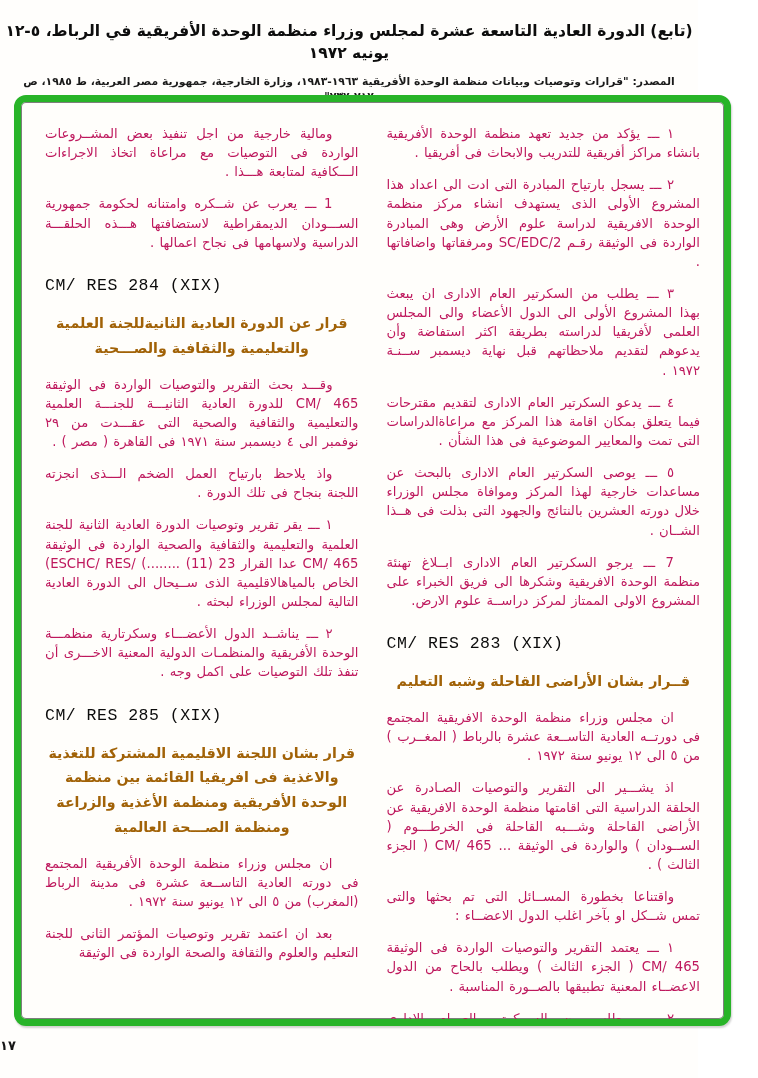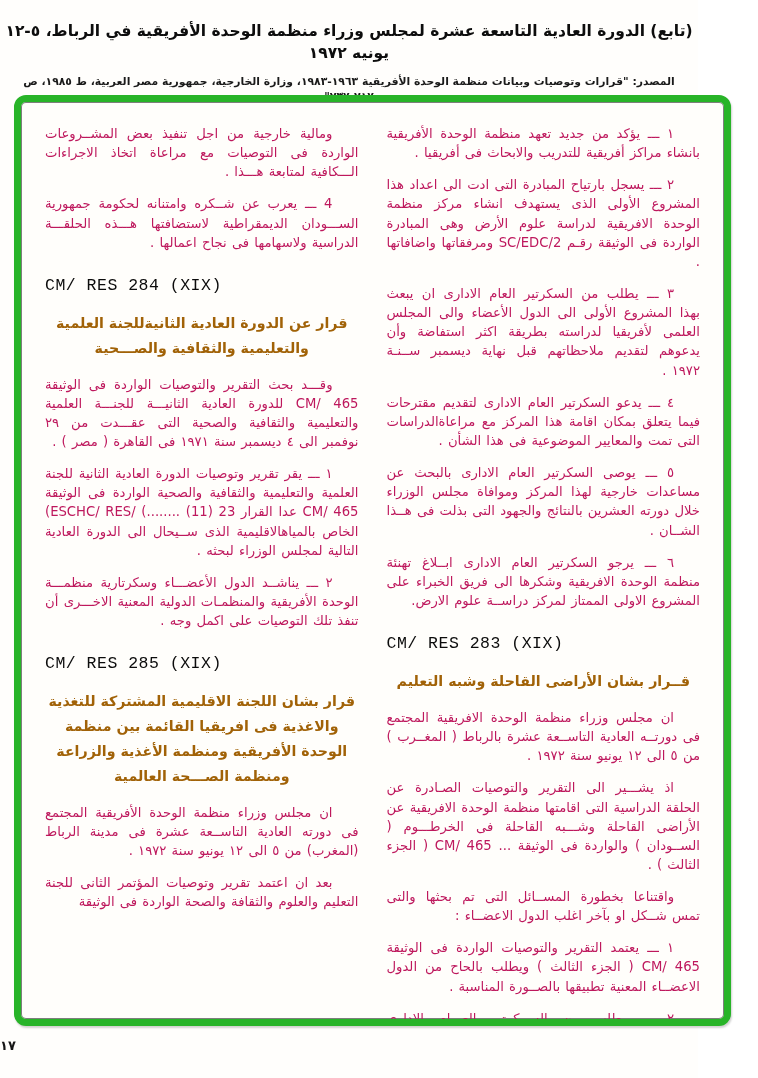--- a/index.html
+++ b/index.html
@@ -129,35 +129,36 @@
   </div>
 
   <div class="frame" style="border-color: rgb(40, 180, 40);">
     <div class="columns">
       <div class="column">
           <p class="blk clause">١ ـــ يؤكد من جديد تعهد منظمة الوحدة الأفريقية بانشاء مراكز أفريقية للتدريب والابحاث فى أفريقيا .</p>
           <p class="blk clause">٢ ـــ يسجل بارتياح المبادرة التى ادت الى اعداد هذا المشروع الأولى الذى يستهدف انشاء مركز منظمة الوحدة الافريقية لدراسة علوم الأرض وهى المبادرة الواردة فى الوثيقة رقـم SC/EDC/2 ومرفقاتها واضافاتها .</p>
           <p class="blk clause">٣ ـــ يطلب من السكرتير العام الادارى ان يبعث بهذا المشروع الأولى الى الدول الأعضاء والى المجلس العلمى لأفريقيا لدراسته بطريقة اكثر استفاضة وأن يدعوهم لتقديم ملاحظاتهم قبل نهاية ديسمبر ســنـة ١٩٧٢ .</p>
           <p class="blk clause">٤ ـــ يدعو السكرتير العام الادارى لتقديم مقترحات فيما يتعلق بمكان اقامة هذا المركز مع مراعاةالدراسات التى تمت والمعايير الموضوعية فى هذا الشأن .</p>
           <p class="blk clause">٥ ـــ يوصى السكرتير العام الادارى بالبحث عن مساعدات خارجية لهذا المركز وموافاة مجلس الوزراء خلال دورته العشرين بالنتائج والجهود التى بذلت فى هــذا الشــان .</p>
-          <p class="blk clause">٦ ـــ يرجو السكرتير العام الادارى ابــلاغ تهنئة منظمة الوحدة الافريقية وشكرها الى فريق الخبراء على المشروع الاولى الممتاز لمركز دراســة علوم الارض.</p>
+          <p class="blk clause">7 ـــ يرجو السكرتير العام الادارى ابــلاغ تهنئة منظمة الوحدة الافريقية وشكرها الى فريق الخبراء على المشروع الاولى الممتاز لمركز دراســة علوم الارض.</p>
           <p class="blk code">CM/ RES 283 (XIX)</p>
           <p class="blk heading">قــرار بشان الأراضى القاحلة وشبه التعليم</p>
           <p class="blk body">ان مجلس وزراء منظمة الوحدة الافريقية المجتمع فى دورتــه العادية التاســعة عشرة بالرباط ( المغــرب ) من ٥ الى ١٢ يونيو سنة ١٩٧٢ .</p>
           <p class="blk body">اذ يشـــير الى التقرير والتوصيات الصـادرة عن الحلقة الدراسية التى اقامتها منظمة الوحدة الافريقية عن الأراضى القاحلة وشـــبه القاحلة فى الخرطـــوم ( الســودان ) والواردة فى الوثيقة ... CM/ 465 ( الجزء الثالث ) .</p>
           <p class="blk body">واقتناعا بخطورة المســائل التى تم بحثها والتى تمس شــكل او بآخر اغلب الدول الاعضــاء :</p>
           <p class="blk clause">١ ـــ يعتمد التقرير والتوصيات الواردة فى الوثيقة CM/ 465 ( الجزء الثالث ) ويطلب بالحاح من الدول الاعضــاء المعنية تطبيقها بالصــورة المناسبة .</p>
           <p class="blk clause">٢ ـــ يطلب من الســكرتير العـــام الادارى لمنظمـــة الوحدة الافريقية محاولة الحصول على معونة فنية</p>
         </div>
       <div class="column">
           <p class="blk body">ومالية خارجية من اجل تنفيذ بعض المشــروعات الواردة فى التوصيات مع مراعاة اتخاذ الاجراءات الـــكافية لمتابعة هـــذا .</p>
-          <p class="blk clause">4 ـــ يعرب عن شــكره وامتنانه لحكومة جمهورية الســـودان الديمقراطية لاستضافتها هـــذه الحلقـــة الدراسية ولاسهامها فى نجاح اعمالها .</p>
+          <p class="blk clause">1 ـــ يعرب عن شــكره وامتنانه لحكومة جمهورية الســـودان الديمقراطية لاستضافتها هـــذه الحلقـــة الدراسية ولاسهامها فى نجاح اعمالها .</p>
           <p class="blk code">CM/ RES 284 (XIX)</p>
           <p class="blk heading">قرار عن الدورة العادية الثانيةللجنة العلمية والتعليمية والثقافية والصـــحية</p>
           <p class="blk body">وقـــد بحث التقرير والتوصيات الواردة فى الوثيقة CM/ 465 للدورة العادية الثانيـــة للجنـــة العلمية والتعليمية والثقافية والصحية التى عقـــدت من ٢٩ نوفمبر الى ٤ ديسمبر سنة ١٩٧١ فى القاهرة ( مصر ) .</p>
+          <p class="blk body">واذ يلاحظ بارتياح العمل الضخم الـــذى انجزته اللجنة بنجاح فى تلك الدورة .</p>
           <p class="blk clause">١ ـــ يقر تقرير وتوصيات الدورة العادية الثانية للجنة العلمية والتعليمية والثقافية والصحية الواردة فى الوثيقة CM/ 465 عدا القرار ‎(ESCHC/ RES/ (........ (11) 23‎ الخاص بالمياهالاقليمية الذى ســيحال الى الدورة العادية التالية لمجلس الوزراء لبحثه .</p>
           <p class="blk clause">٢ ـــ يناشــد الدول الأعضـــاء وسكرتارية منظمـــة الوحدة الأفريقية والمنظمـات الدولية المعنية الاخـــرى أن تنفذ تلك التوصيات على اكمل وجه .</p>
           <p class="blk code">CM/ RES 285 (XIX)</p>
           <p class="blk heading">قرار بشان اللجنة الاقليمية المشتركة للتغذية والاغذية فى افريقيا القائمة بين منظمة الوحدة الأفريقية ومنظمة الأغذية والزراعة ومنظمة الصـــحة العالمية</p>
           <p class="blk body">ان مجلس وزراء منظمة الوحدة الأفريقية المجتمع فى دورته العادية التاســعة عشرة فى مدينة الرباط (المغرب) من ٥ الى ١٢ يونيو سنة ١٩٧٢ .</p>
           <p class="blk body">بعد ان اعتمد تقرير وتوصيات المؤتمر الثانى للجنة التعليم والعلوم والثقافة والصحة الواردة فى الوثيقة</p>
         </div>
     </div>
   </div>
 

